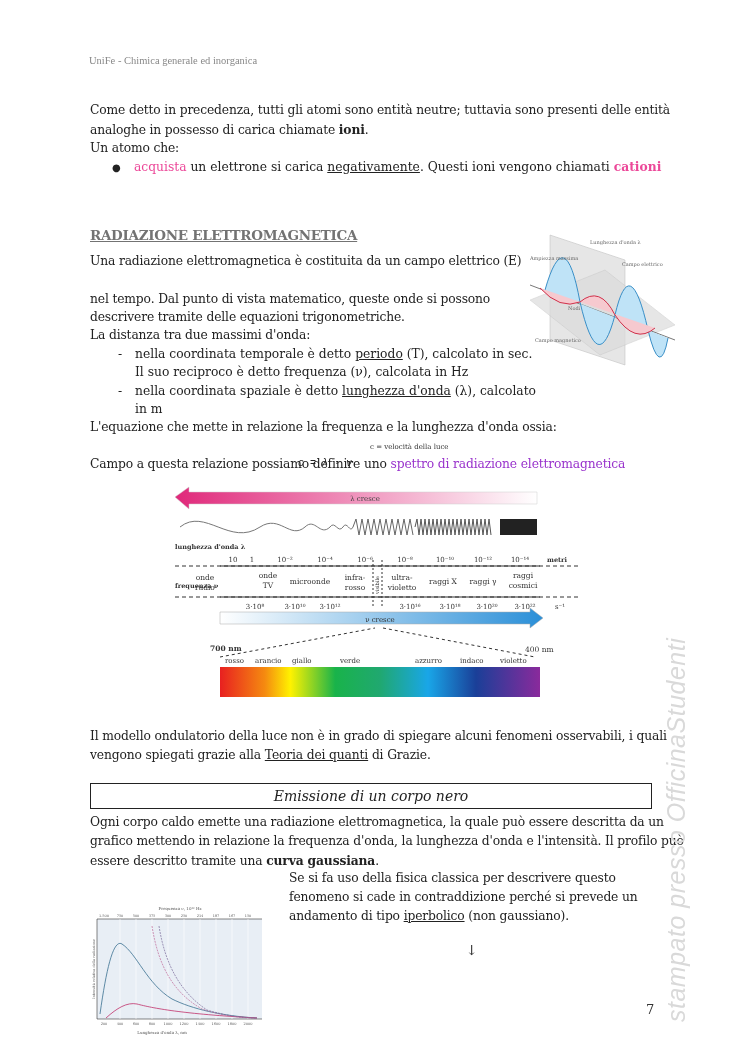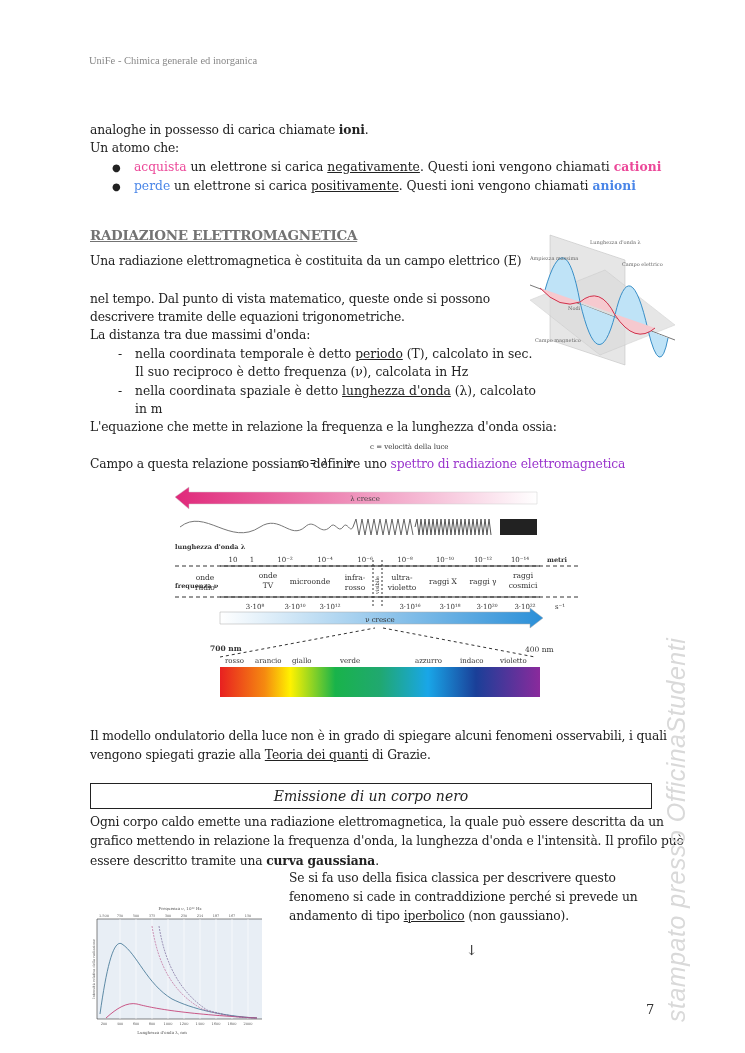--- a/index.html
+++ b/index.html
@@ -27,30 +27,28 @@
   .arrow-down { position:absolute; left:466px; top:930px; font-size:14px; color:#333; }
   svg text { font-family:"DejaVu Serif", serif; }
 </style>
 </head>
 <body>
 
 <div class="page">
 
   <div class="header">UniFe - Chimica generale ed inorganica</div>
 
+  <div class="p" style="top:89px;">Come detto in precedenza, tutti gli atomi sono entità neutre; tuttavia sono presenti delle entità</div>
   <div class="p" style="top:108px;">
     <span>analoghe in possesso di carica chiamate </span><span class="bold">ioni</span><span>.</span>
   </div>
   <div class="p" style="top:127px;">Un atomo che:</div>
 
   <div class="bullet" style="top:145px;">
     <span class="dot">●</span><span class="green">acquista</span><span> un elettrone si carica </span><span class="u">negativamente</span><span>. Questi ioni vengono chiamati </span><span class="green bold">cationi</span>
-  </div>
-  <div class="bullet" style="top:164px;">
-    <span class="dot">●</span><span class="blue">perde</span><span> un elettrone si carica </span><span class="u">positivamente</span><span>. Questi ioni vengono chiamati </span><span class="blue bold">anioni</span>
   </div>
 
   <div class="section-title">RADIAZIONE ELETTROMAGNETICA</div>
   <div class="p" style="top:240px;">Una radiazione elettromagnetica è costituita da un campo elettrico (E)</div>
   <div class="p" style="top:278px;">nel tempo. Dal punto di vista matematico, queste onde si possono</div>
   <div class="p" style="top:296px;">descrivere tramite delle equazioni trigonometriche.</div>
   <div class="p" style="top:314px;">La distanza tra due massimi d'onda:</div>
 
   <div class="dash" style="top:333px;">
     <span class="d">-</span><span>nella coordinata temporale è detto </span><span class="u">periodo</span><span> (T), calcolato in sec.</span>

